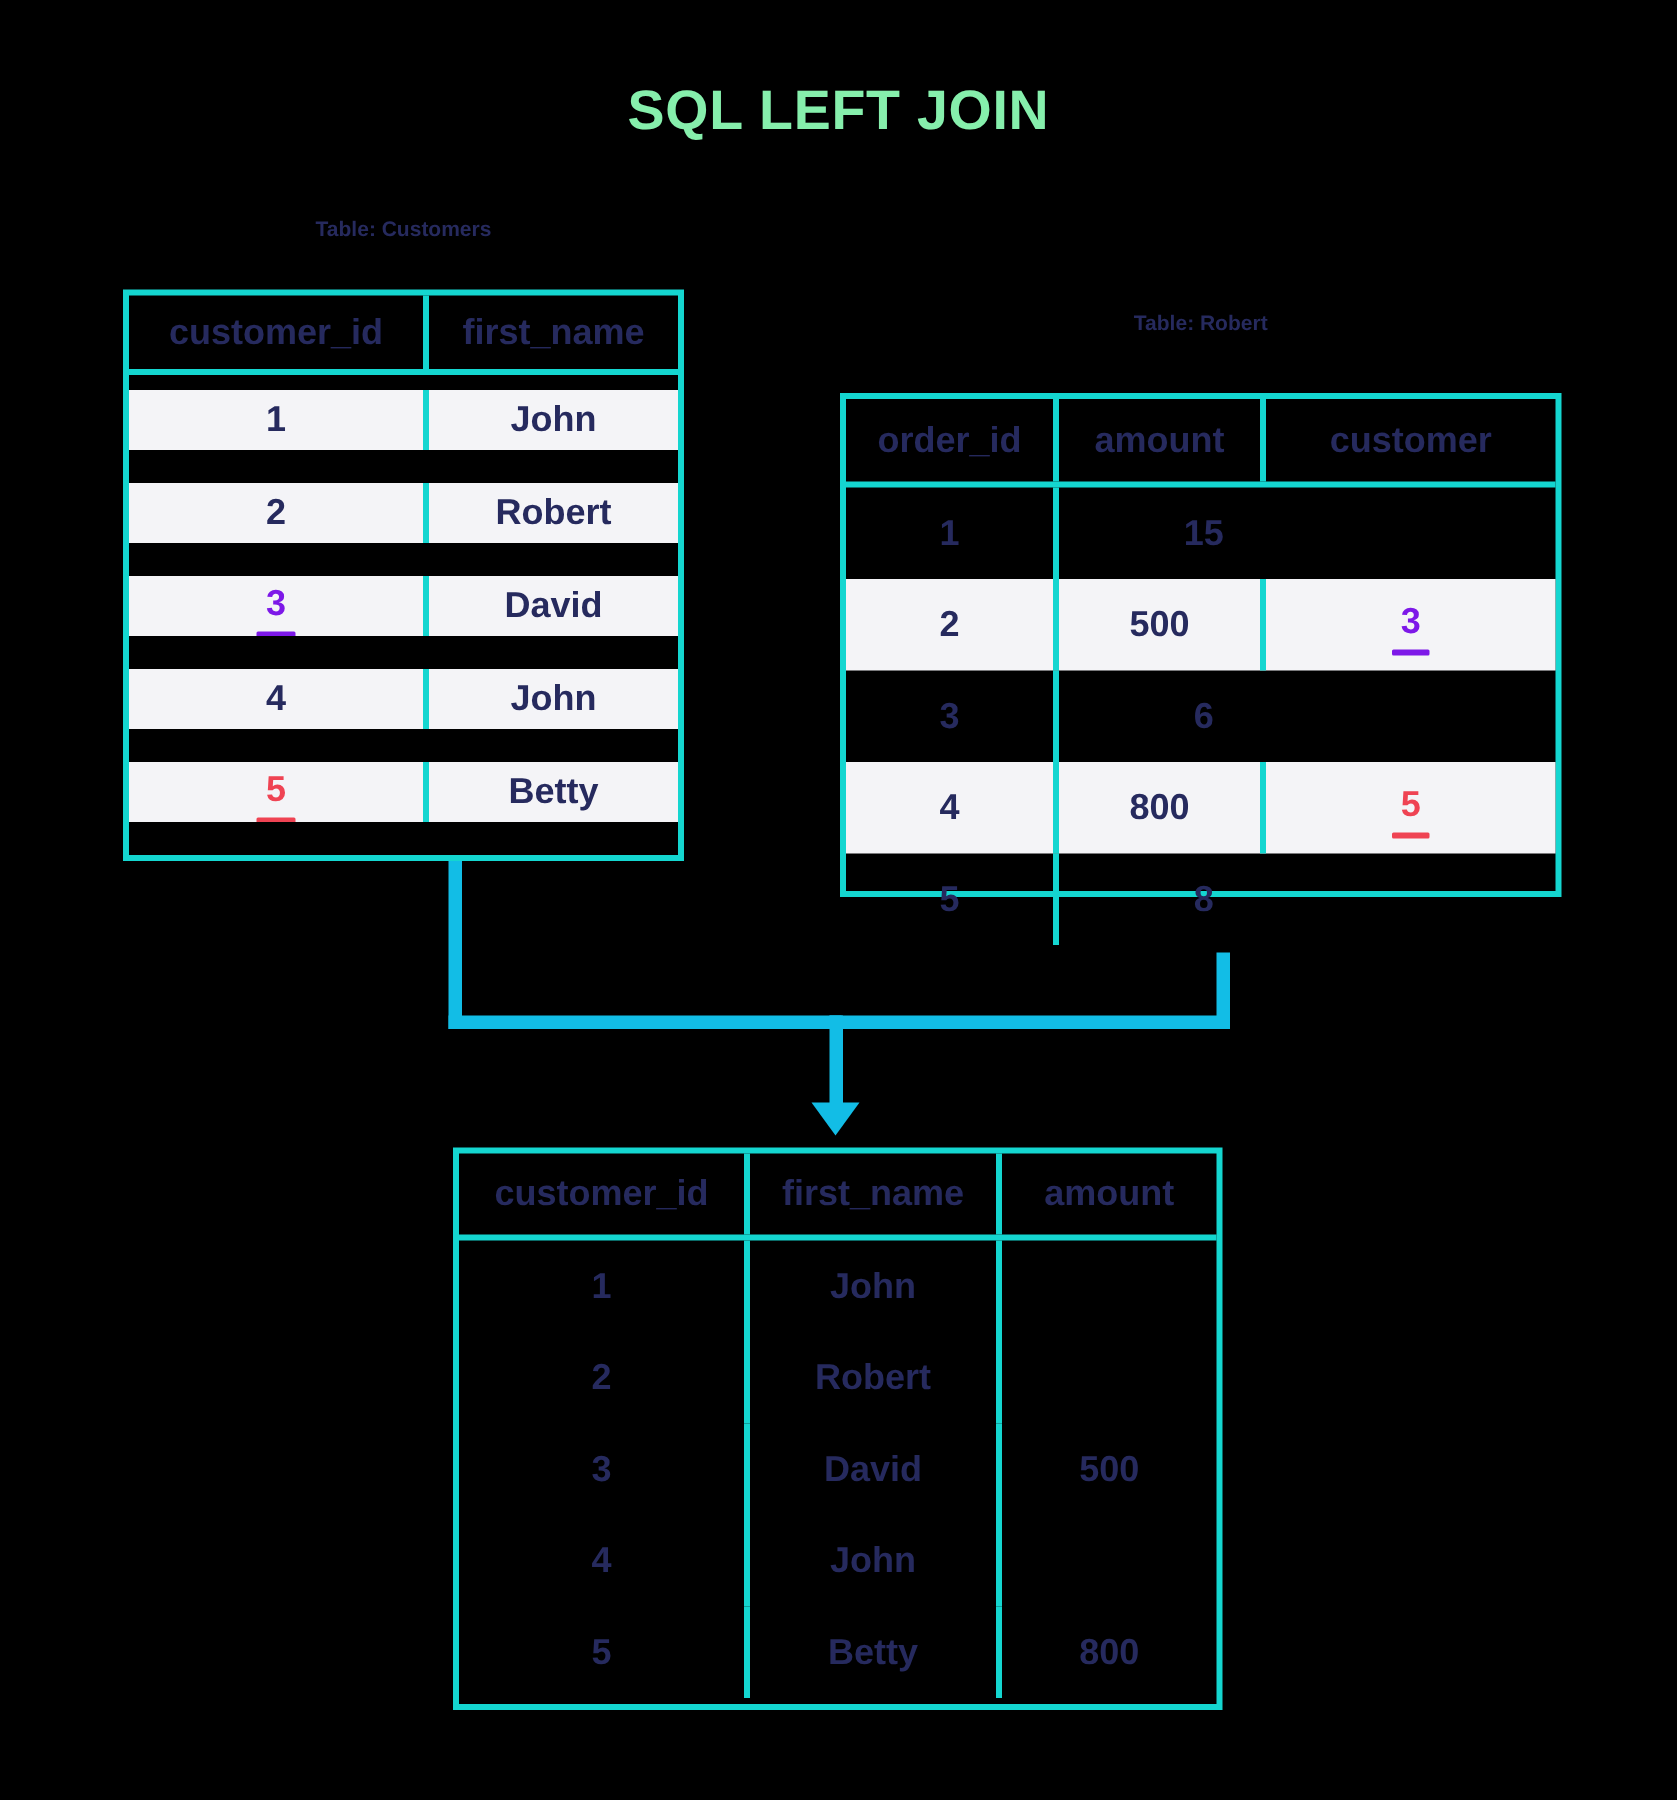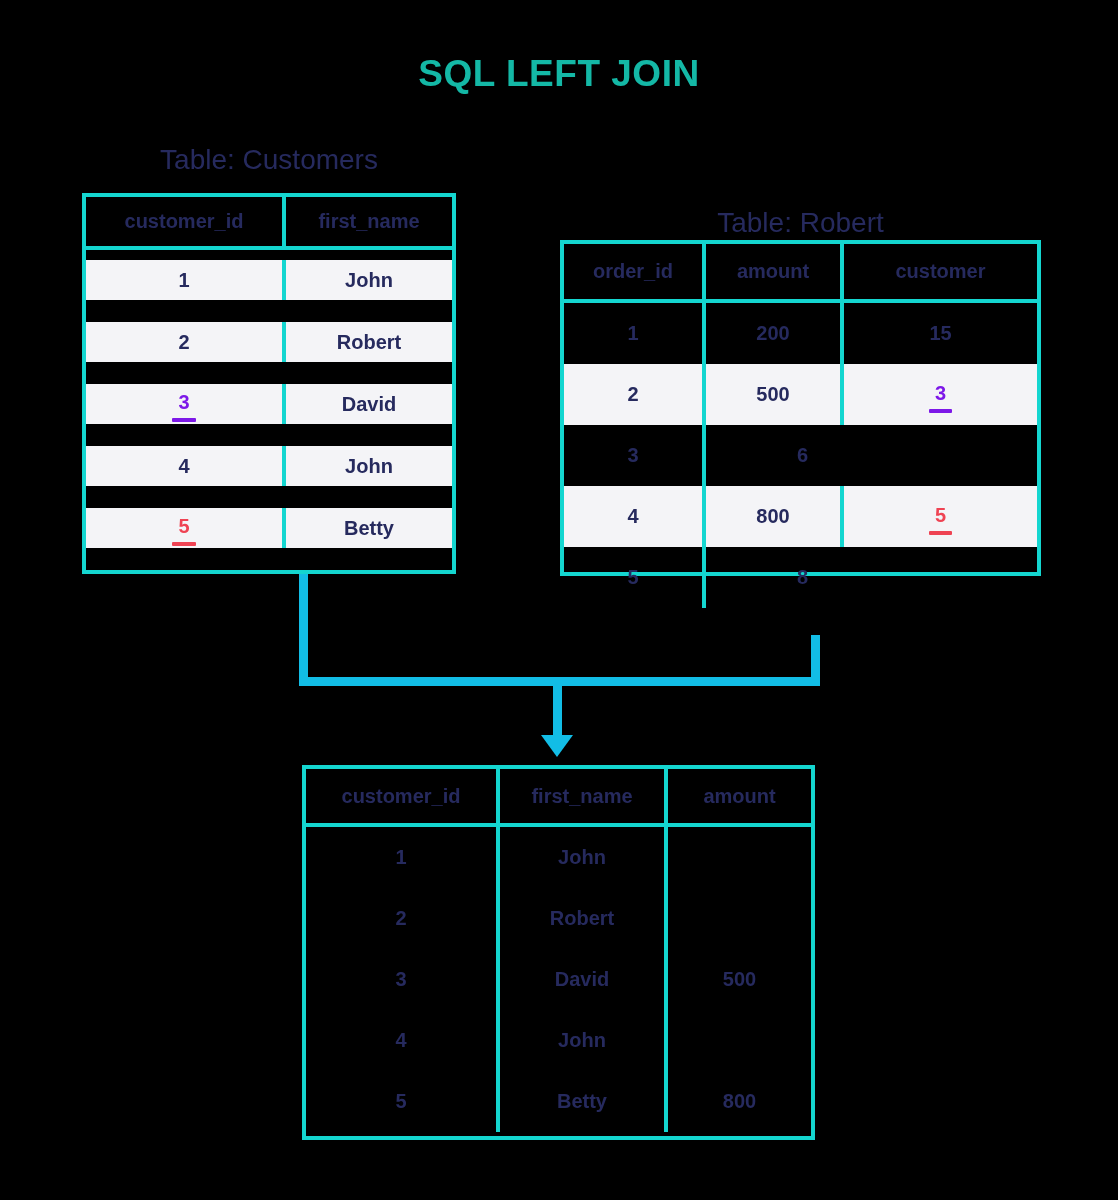--- a/index.html
+++ b/index.html
@@ -25,28 +25,28 @@
   
   .main-title {
     position: absolute;
     left: 0;
     top: 53px;
     width: 1118px;
     text-align: center;
     font-size: 37px;
     font-weight: bold;
     letter-spacing: 0.5px;
-    color: #14b8a6;
+    color: #86efac;
   }
 
   
   .table-caption {
     position: absolute;
-    font-size: 28px;
-    font-weight: normal;
+    font-size: 14px;
+    font-weight: bold;
     color: #262a5e;
     white-space: nowrap;
   }
   #caption-customers { left: 82px; top: 144px; width: 374px; text-align: center; }
   #caption-orders    { left: 560px; top: 207px; width: 481px; text-align: center; }
 
   
   .tbl {
     position: absolute;
     box-sizing: border-box;
@@ -56,21 +56,21 @@
   .tbl .row {
     display: flex;
     box-sizing: border-box;
     width: 100%;
   }
   .tbl .cell {
     box-sizing: border-box;
     display: flex;
     align-items: center;
     justify-content: center;
-    font-size: 20px;
+    font-size: 24px;
     font-weight: bold;
     color: #262a5e;
     overflow: hidden;
     white-space: nowrap;
   }
 
   
   #tbl-customers {
     left: 82px;
     top: 193px;
@@ -99,21 +99,21 @@
   #tbl-customers .stripe .cell {
     height: 100%;
     background: #f4f4f7;
   }
   #tbl-customers .stripe .cell.c0 { width: 200px; border-right: 4px solid #14d6d0; }
   #tbl-customers .stripe .cell.c1 { width: 166px; }
 
   
   #tbl-orders {
     left: 560px;
-    top: 240px;
+    top: 262px;
     width: 481px;
     height: 336px;
   }
   #tbl-orders .hdr-row {
     height: 59px;
     border-bottom: 4px solid #14d6d0;
   }
   #tbl-orders .row.data { height: 61px; }
   #tbl-orders .cell { height: 100%; }
   #tbl-orders .cell.c0 { width: 142px; border-right: 4px solid #14d6d0; }
@@ -231,21 +231,20 @@
   <div class="table-caption" id="caption-orders">Table: Robert</div>
 
   <div class="tbl" id="tbl-orders">
     <div class="row hdr-row">
       <div class="cell c0">order_id</div>
       <div class="cell c1">amount</div>
       <div class="cell c2">customer</div>
     </div>
     <div class="row data">
       <div class="cell c0">1</div>
-      <div class="cell c1">200</div>
       <div class="cell c2">15</div>
     </div>
     <div class="row data hl">
       <div class="cell c0">2</div>
       <div class="cell c1">500</div>
       <div class="cell c2">
           <span class="hl-val hl-purple">3</span>
         </div>
     </div>
     <div class="row data">

